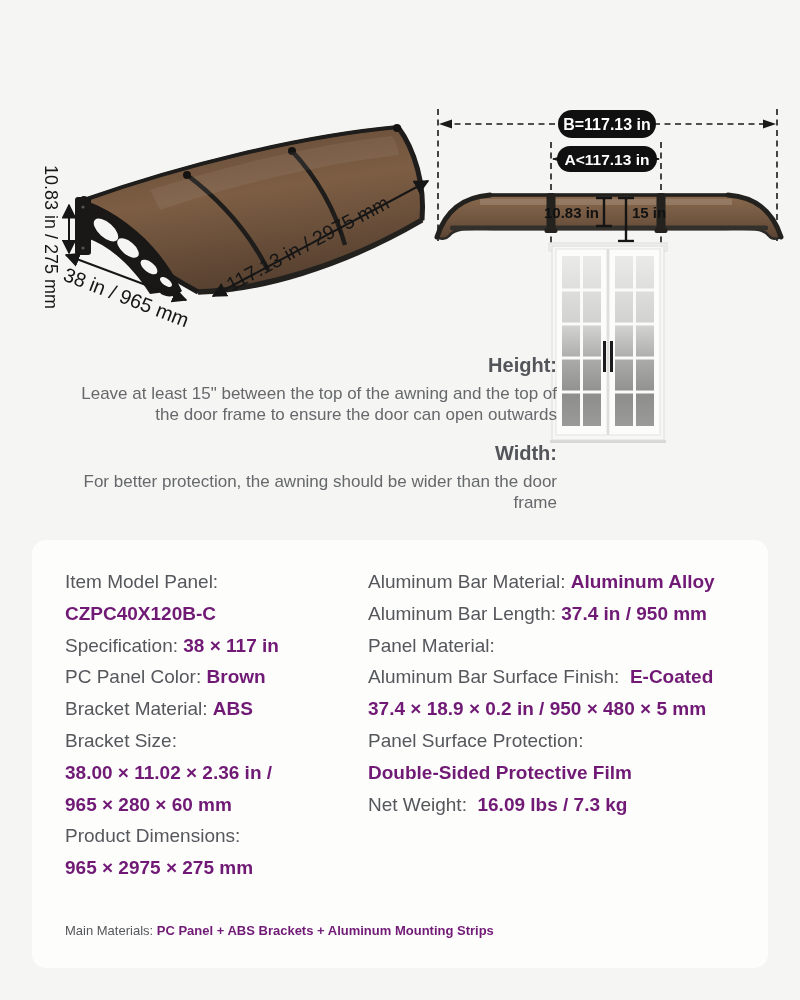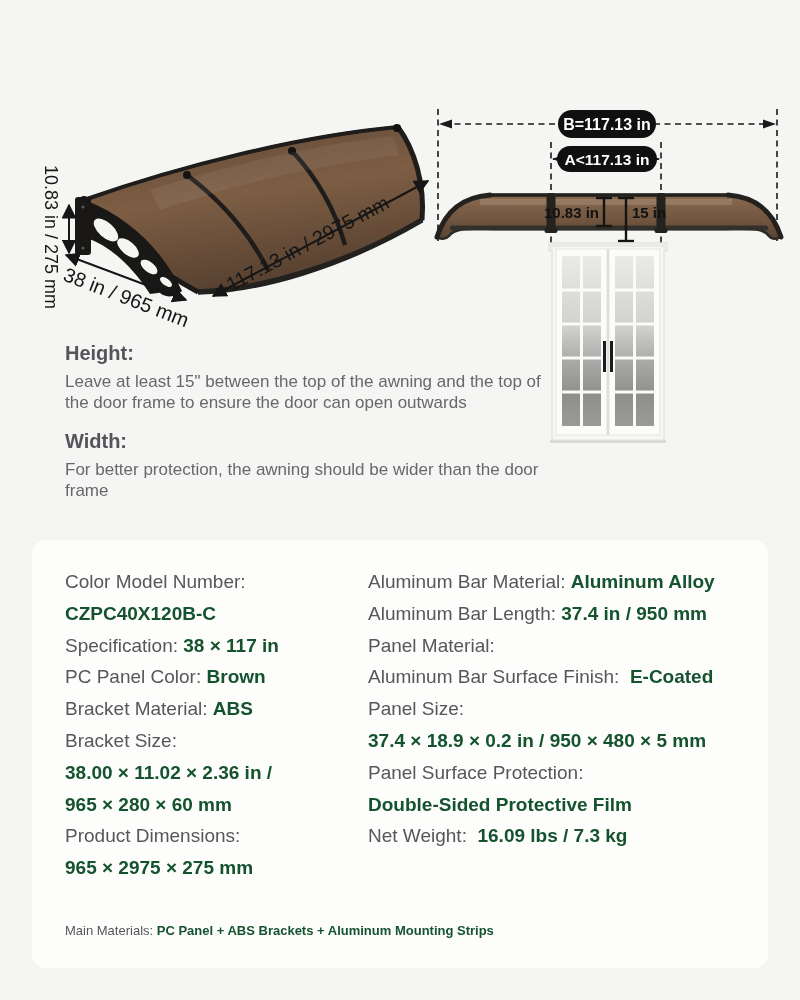--- a/index.html
+++ b/index.html
@@ -4,34 +4,34 @@
 <style>
   html,body{margin:0;padding:0;}
   body{
     width:800px;height:1000px;position:relative;overflow:hidden;
     background:#f5f5f3;
     font-family:"Liberation Sans", sans-serif;
     -webkit-font-smoothing:antialiased;
   }
   .abs{position:absolute;}
   
-  .notes{left:65px;top:342px;width:492px;}
+  .notes{left:65px;top:354px;width:492px;text-align:right;}
   .note-title{font-size:20px;font-weight:700;color:#54555a;margin:0 0 7px 0;}
   .note-body{font-size:17px;line-height:20.5px;color:#67686b;margin:0 0 17px 0;}
   
   .card{
     left:32px;top:540px;width:736px;height:428px;
     background:#fdfdfc;border-radius:14px;
   }
   .col{position:absolute;top:26px;}
   .col-left{left:33px;}
   .col-right{left:336px;}
   .row{display:block;height:31.8px;line-height:31.8px;font-size:19px;white-space:nowrap;}
   .lb{color:#56575c;font-weight:400;}
-  .vl{color:#14532d;font-weight:700;margin-top:28px;}
+  .vl{color:#701a75;font-weight:700;margin-top:28px;}
   .footer-row{position:absolute;left:33px;top:375px;height:32px;line-height:32px;font-size:13px;white-space:nowrap;}
   
   .fig-iso{left:0;top:80px;}
   .fig-front{left:420px;top:95px;}
   text{font-family:"Liberation Sans", sans-serif;}
 </style>
 </head>
 <body>
 
 <svg class="abs fig-iso" width="440" height="260" viewBox="0 0 440 260">
@@ -194,38 +194,37 @@
 <div class="abs notes">
   <p class="note-title">Height:</p>
   <p class="note-body">Leave at least 15" between the top of the awning and the top of the door frame to ensure the door can open outwards</p>
   <p class="note-title">Width:</p>
   <p class="note-body">For better protection, the awning should be wider than the door frame</p>
 </div>
 
 <div class="abs card">
 
   <div class="col col-left">
-    <div class="row"><span class="lb">Color Model Number:</span><span class="vl"></span></div>
+    <div class="row"><span class="lb">Item Model Panel:</span><span class="vl"></span></div>
     <div class="row"><span class="lb"></span><span class="vl">CZPC40X120B-C</span></div>
     <div class="row"><span class="lb">Specification: </span><span class="vl">38 × 117 in</span></div>
     <div class="row"><span class="lb">PC Panel Color: </span><span class="vl">Brown</span></div>
     <div class="row"><span class="lb">Bracket Material: </span><span class="vl">ABS</span></div>
     <div class="row"><span class="lb">Bracket Size:</span><span class="vl"></span></div>
     <div class="row"><span class="lb"></span><span class="vl">38.00 × 11.02 × 2.36 in /</span></div>
     <div class="row"><span class="lb"></span><span class="vl">965 × 280 × 60 mm</span></div>
     <div class="row"><span class="lb">Product Dimensions:</span><span class="vl"></span></div>
     <div class="row"><span class="lb"></span><span class="vl">965 × 2975 × 275 mm</span></div>
   </div>
 
   <div class="col col-right">
     <div class="row"><span class="lb">Aluminum Bar Material: </span><span class="vl">Aluminum Alloy</span></div>
     <div class="row"><span class="lb">Aluminum Bar Length: </span><span class="vl">37.4 in / 950 mm</span></div>
     <div class="row"><span class="lb">Panel Material:</span><span class="vl"></span></div>
     <div class="row"><span class="lb">Aluminum Bar Surface Finish: &nbsp;</span><span class="vl">E-Coated</span></div>
-    <div class="row"><span class="lb">Panel Size:</span><span class="vl"></span></div>
     <div class="row"><span class="lb"></span><span class="vl">37.4 × 18.9 × 0.2 in / 950 × 480 × 5 mm</span></div>
     <div class="row"><span class="lb">Panel Surface Protection:</span><span class="vl"></span></div>
     <div class="row"><span class="lb"></span><span class="vl">Double-Sided Protective Film</span></div>
     <div class="row"><span class="lb">Net Weight: &nbsp;</span><span class="vl">16.09 lbs / 7.3 kg</span></div>
   </div>
 
   <div class="footer-row">
     <span class="lb">Main Materials: </span><span class="vl">PC Panel + ABS Brackets + Aluminum Mounting Strips</span>
   </div>
 </div>

